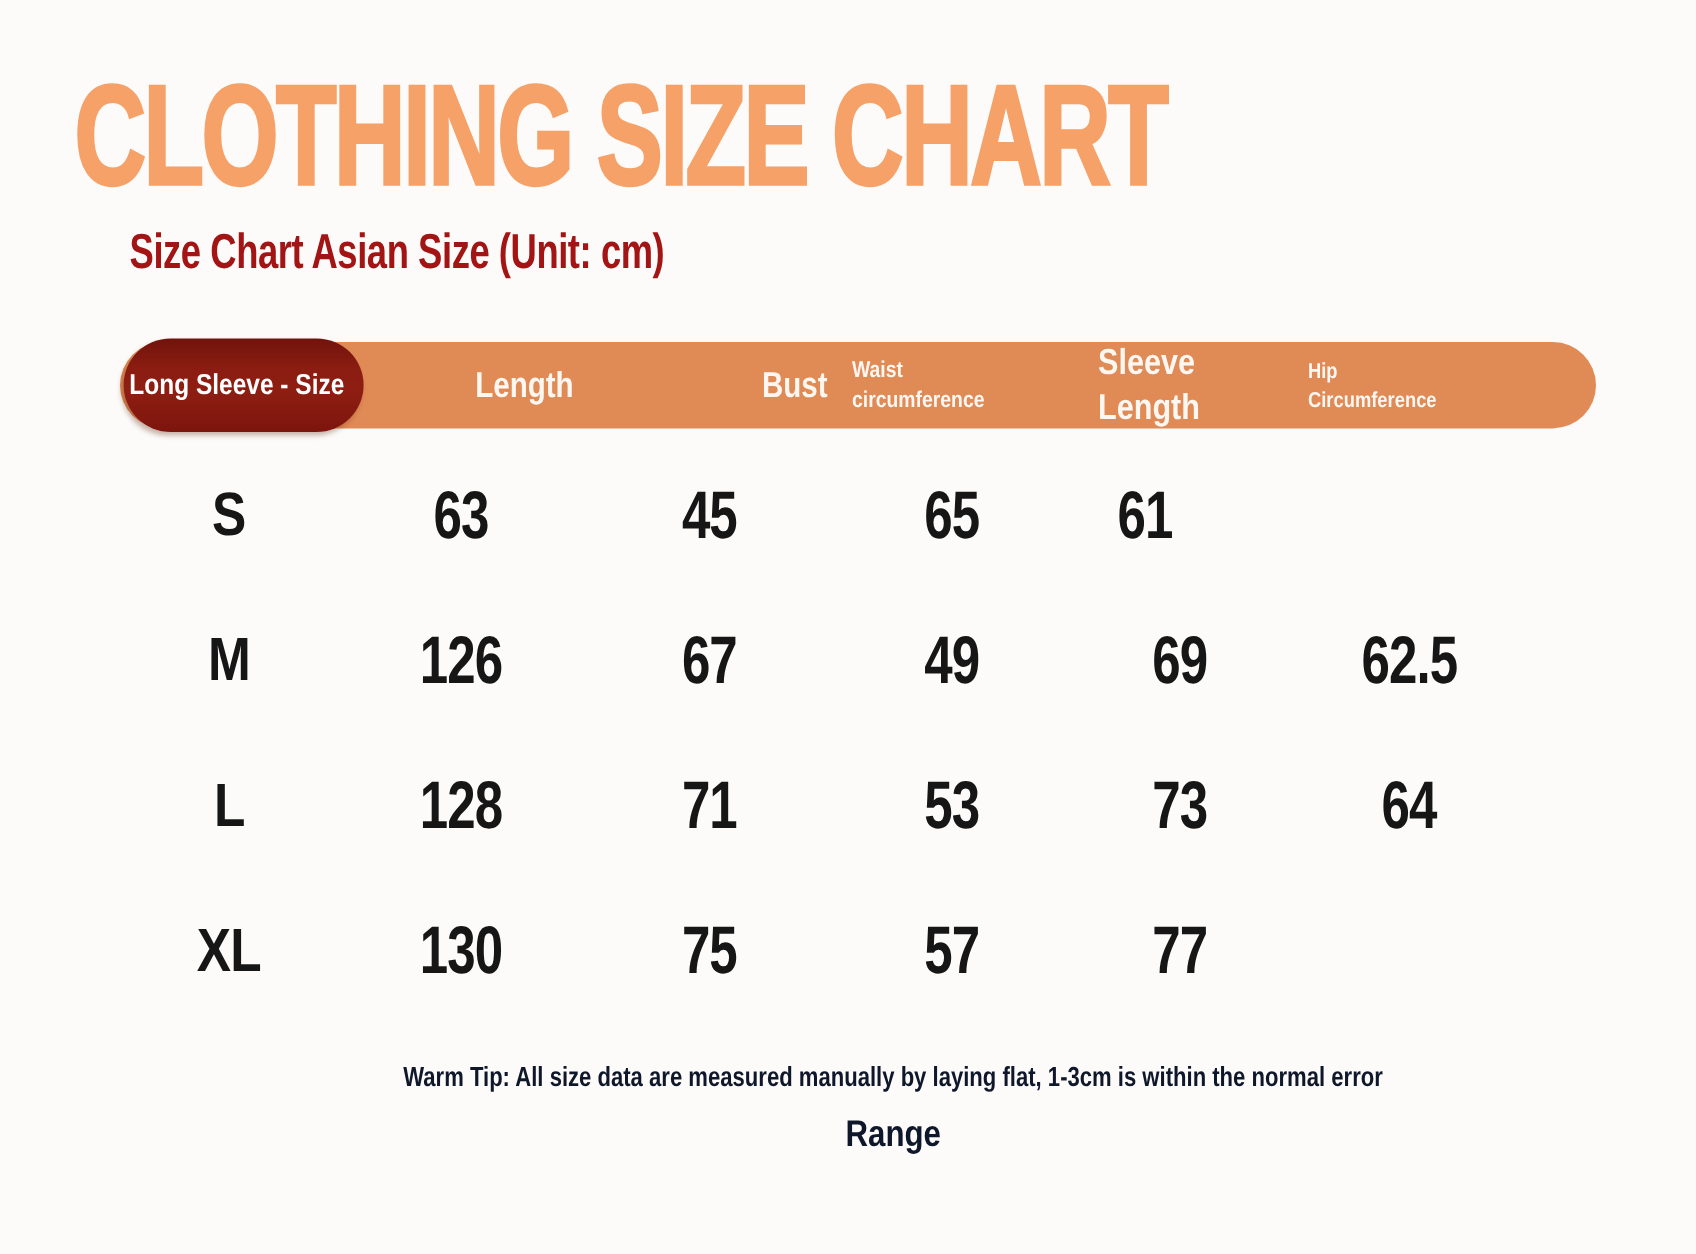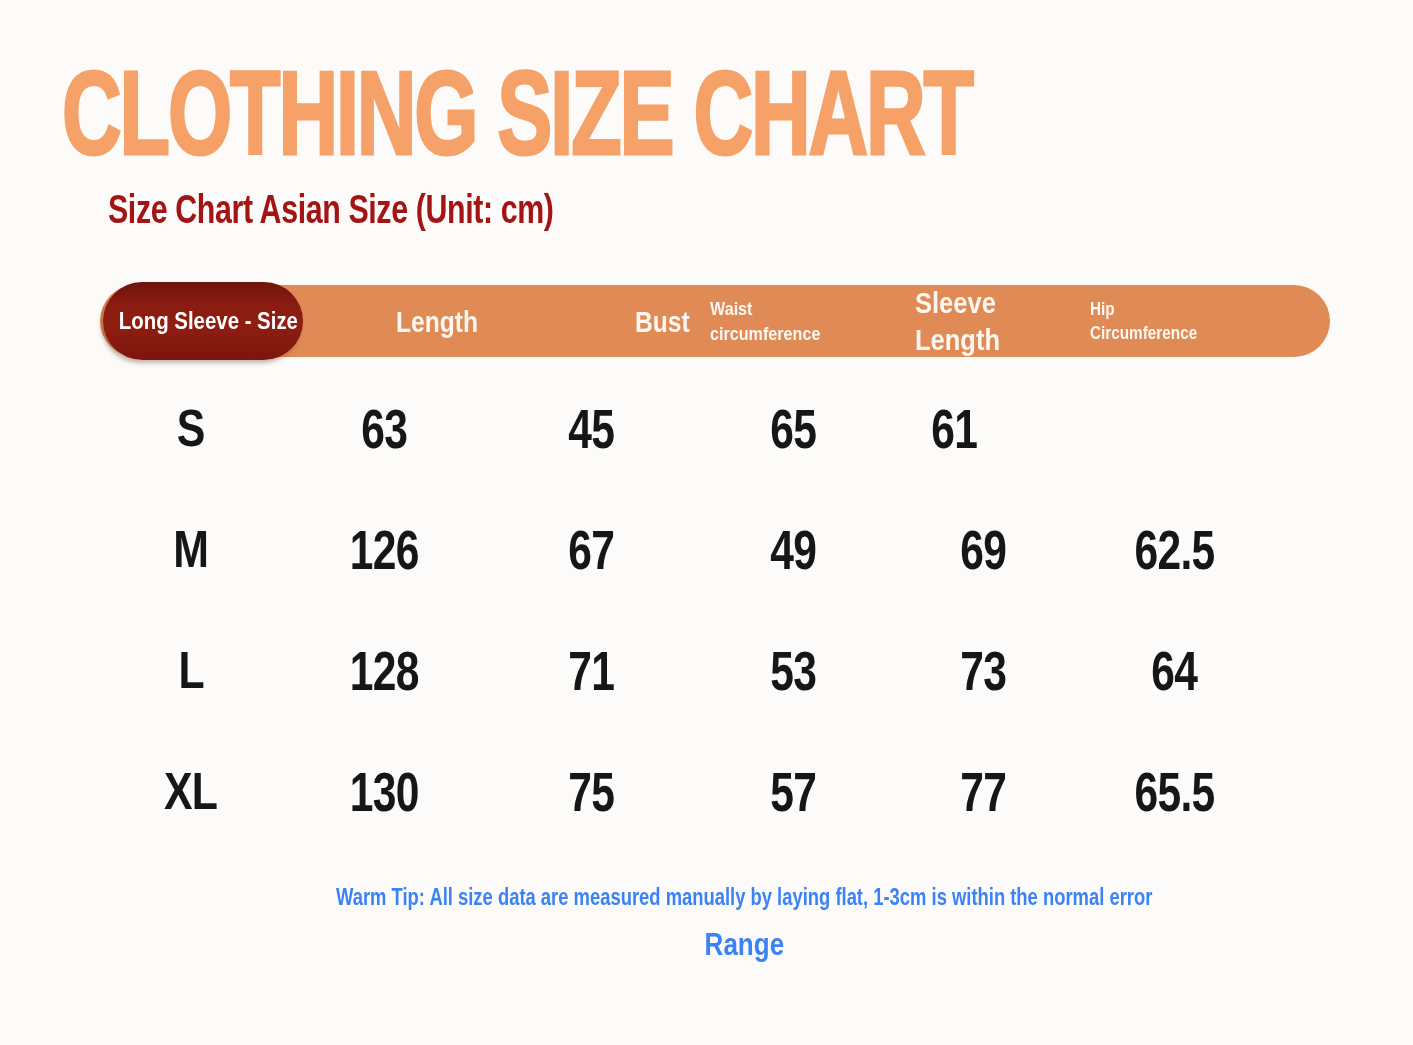--- a/index.html
+++ b/index.html
@@ -58,21 +58,21 @@
   }
   .corner-pill {
     position: absolute;
     left: 3px; top: -3px;
     width: 200px; height: 78px;
     border-radius: 39px;
     background: linear-gradient(180deg, #71130C 0%, #8A1C11 30%, #8F1E12 55%, #7C150D 100%);
     box-shadow: -2px 3px 4px rgba(100, 45, 20, 0.35);
     display: flex;
     align-items: center;
-    justify-content: flex-start;
+    justify-content: flex-end;
     z-index: 2;
     color: #FFFFFF;
   }
   .corner-pill .pill-label {
     display: inline-block;
     font-size: 24px;
     font-weight: bold;
     white-space: nowrap;
     transform: scaleX(0.85);
   }
@@ -129,21 +129,21 @@
     transform: scaleX(0.84);
   }
   .cell.sleeve-val { padding-right: 58px; }
 
   
   .footer {
     position: absolute;
     left: 0; top: 884px;
     width: 1413px;
     text-align: center;
-    color: #3b82f6;
+    color: #0f172a;
   }
   .foot-line1 {
     display: inline-block;
     font-size: 23px;
     font-weight: bold;
     white-space: nowrap;
     transform: translateX(38px) scaleX(0.80);
   }
   .foot-line2 { margin-top: 16px; }
   .foot-line2 span {
@@ -249,23 +249,20 @@
         </div>
       <div class="cell">
           <span class="num">75</span>
         </div>
       <div class="cell">
           <span class="num">57</span>
         </div>
       <div class="cell">
           <span class="num">77</span>
         </div>
-      <div class="cell sleeve-val">
-          <span class="num">65.5</span>
-        </div>
     </div>
   </div>
 </div>
 
 <div class="footer">
   <div>
     <span class="foot-line1">Warm Tip: All size data are measured manually by laying flat, 1-3cm is within the normal error</span>
   </div>
   <div class="foot-line2">
     <span>Range</span>

